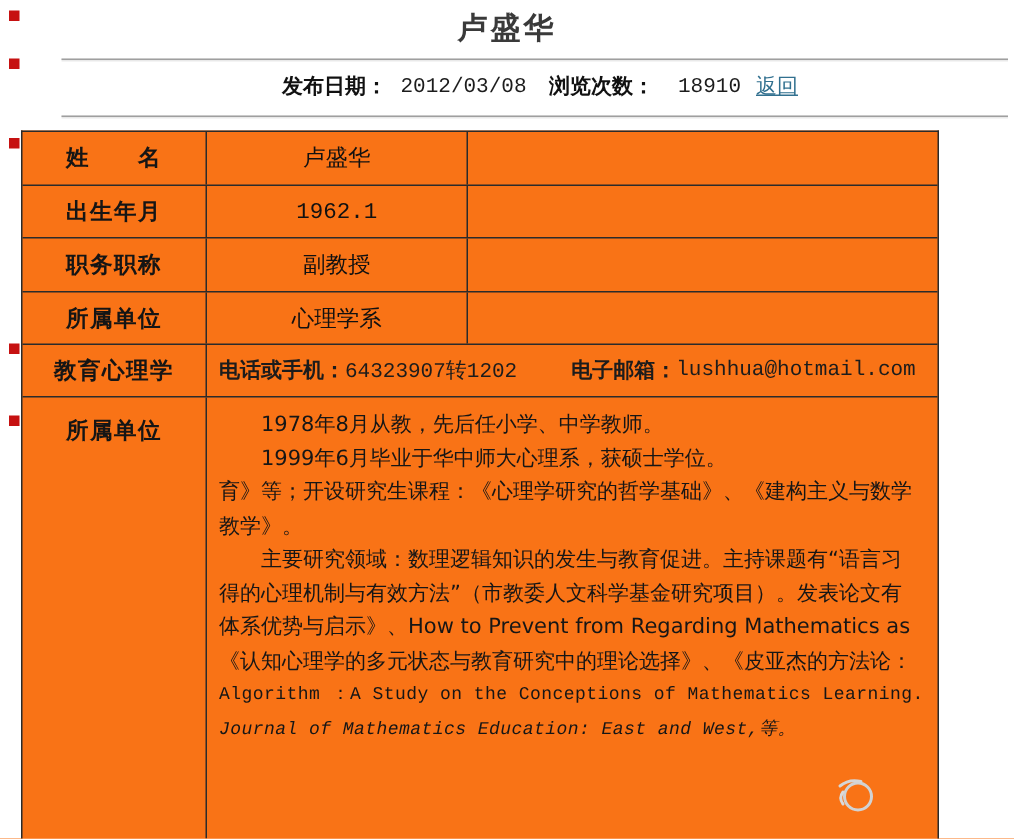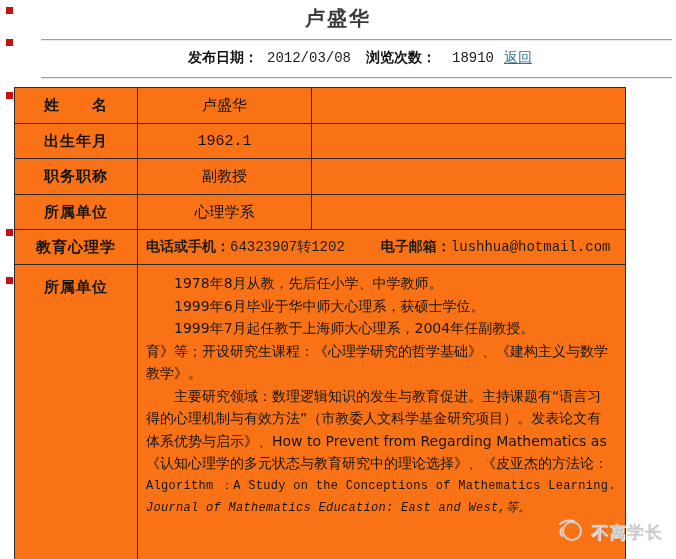--- a/index.html
+++ b/index.html
@@ -138,21 +138,20 @@
       <span class="lbl email-lbl">电子邮箱：</span>
       <span class="mono">lushhua@hotmail.com</span>
     </div>
   </div>
 
   <div class="t-row last">
     <div class="t-label top">所属单位</div>
     <div class="t-bio">
       <div class="line indent">1978年8月从教，先后任小学、中学教师。</div>
       <div class="line indent">1999年6月毕业于华中师大心理系，获硕士学位。</div>
-      <div class="line indent">1999年7月起任教于上海师大心理系，2004年任副教授。</div>
       <div class="line">育》等；开设研究生课程：《心理学研究的哲学基础》、《建构主义与数学</div>
       <div class="line">教学》。</div>
       <div class="line indent">主要研究领域：数理逻辑知识的发生与教育促进。主持课题有“语言习</div>
       <div class="line">得的心理机制与有效方法”（市教委人文科学基金研究项目）。发表论文有</div>
       <div class="line">体系优势与启示》、How to Prevent from Regarding Mathematics as</div>
       <div class="line">《认知心理学的多元状态与教育研究中的理论选择》、《皮亚杰的方法论：</div>
       <div class="line en">Algorithm ：A Study on the Conceptions of Mathematics Learning.</div>
       <div class="line en-italic">Journal of Mathematics Education: East and West,等。</div>
     </div>
   </div>
@@ -160,14 +159,13 @@
 </div>
 
 <div class="watermark">
   <span>
     <svg width="30" height="28" viewBox="0 0 30 28">
       <circle cx="16" cy="15" r="9" fill="none" stroke="#d2d2d2" stroke-width="2"></circle>
       <path d="M4 8 Q10 3 18 5" fill="none" stroke="#d6d6d6" stroke-width="2" stroke-linecap="round"></path>
       <path d="M6 20 Q3 16 6 12" fill="none" stroke="#dadada" stroke-width="2" stroke-linecap="round"></path>
     </svg>
   </span>
-  <span class="wm-text">不离学长</span>
 </div>
 
 </body></html>

